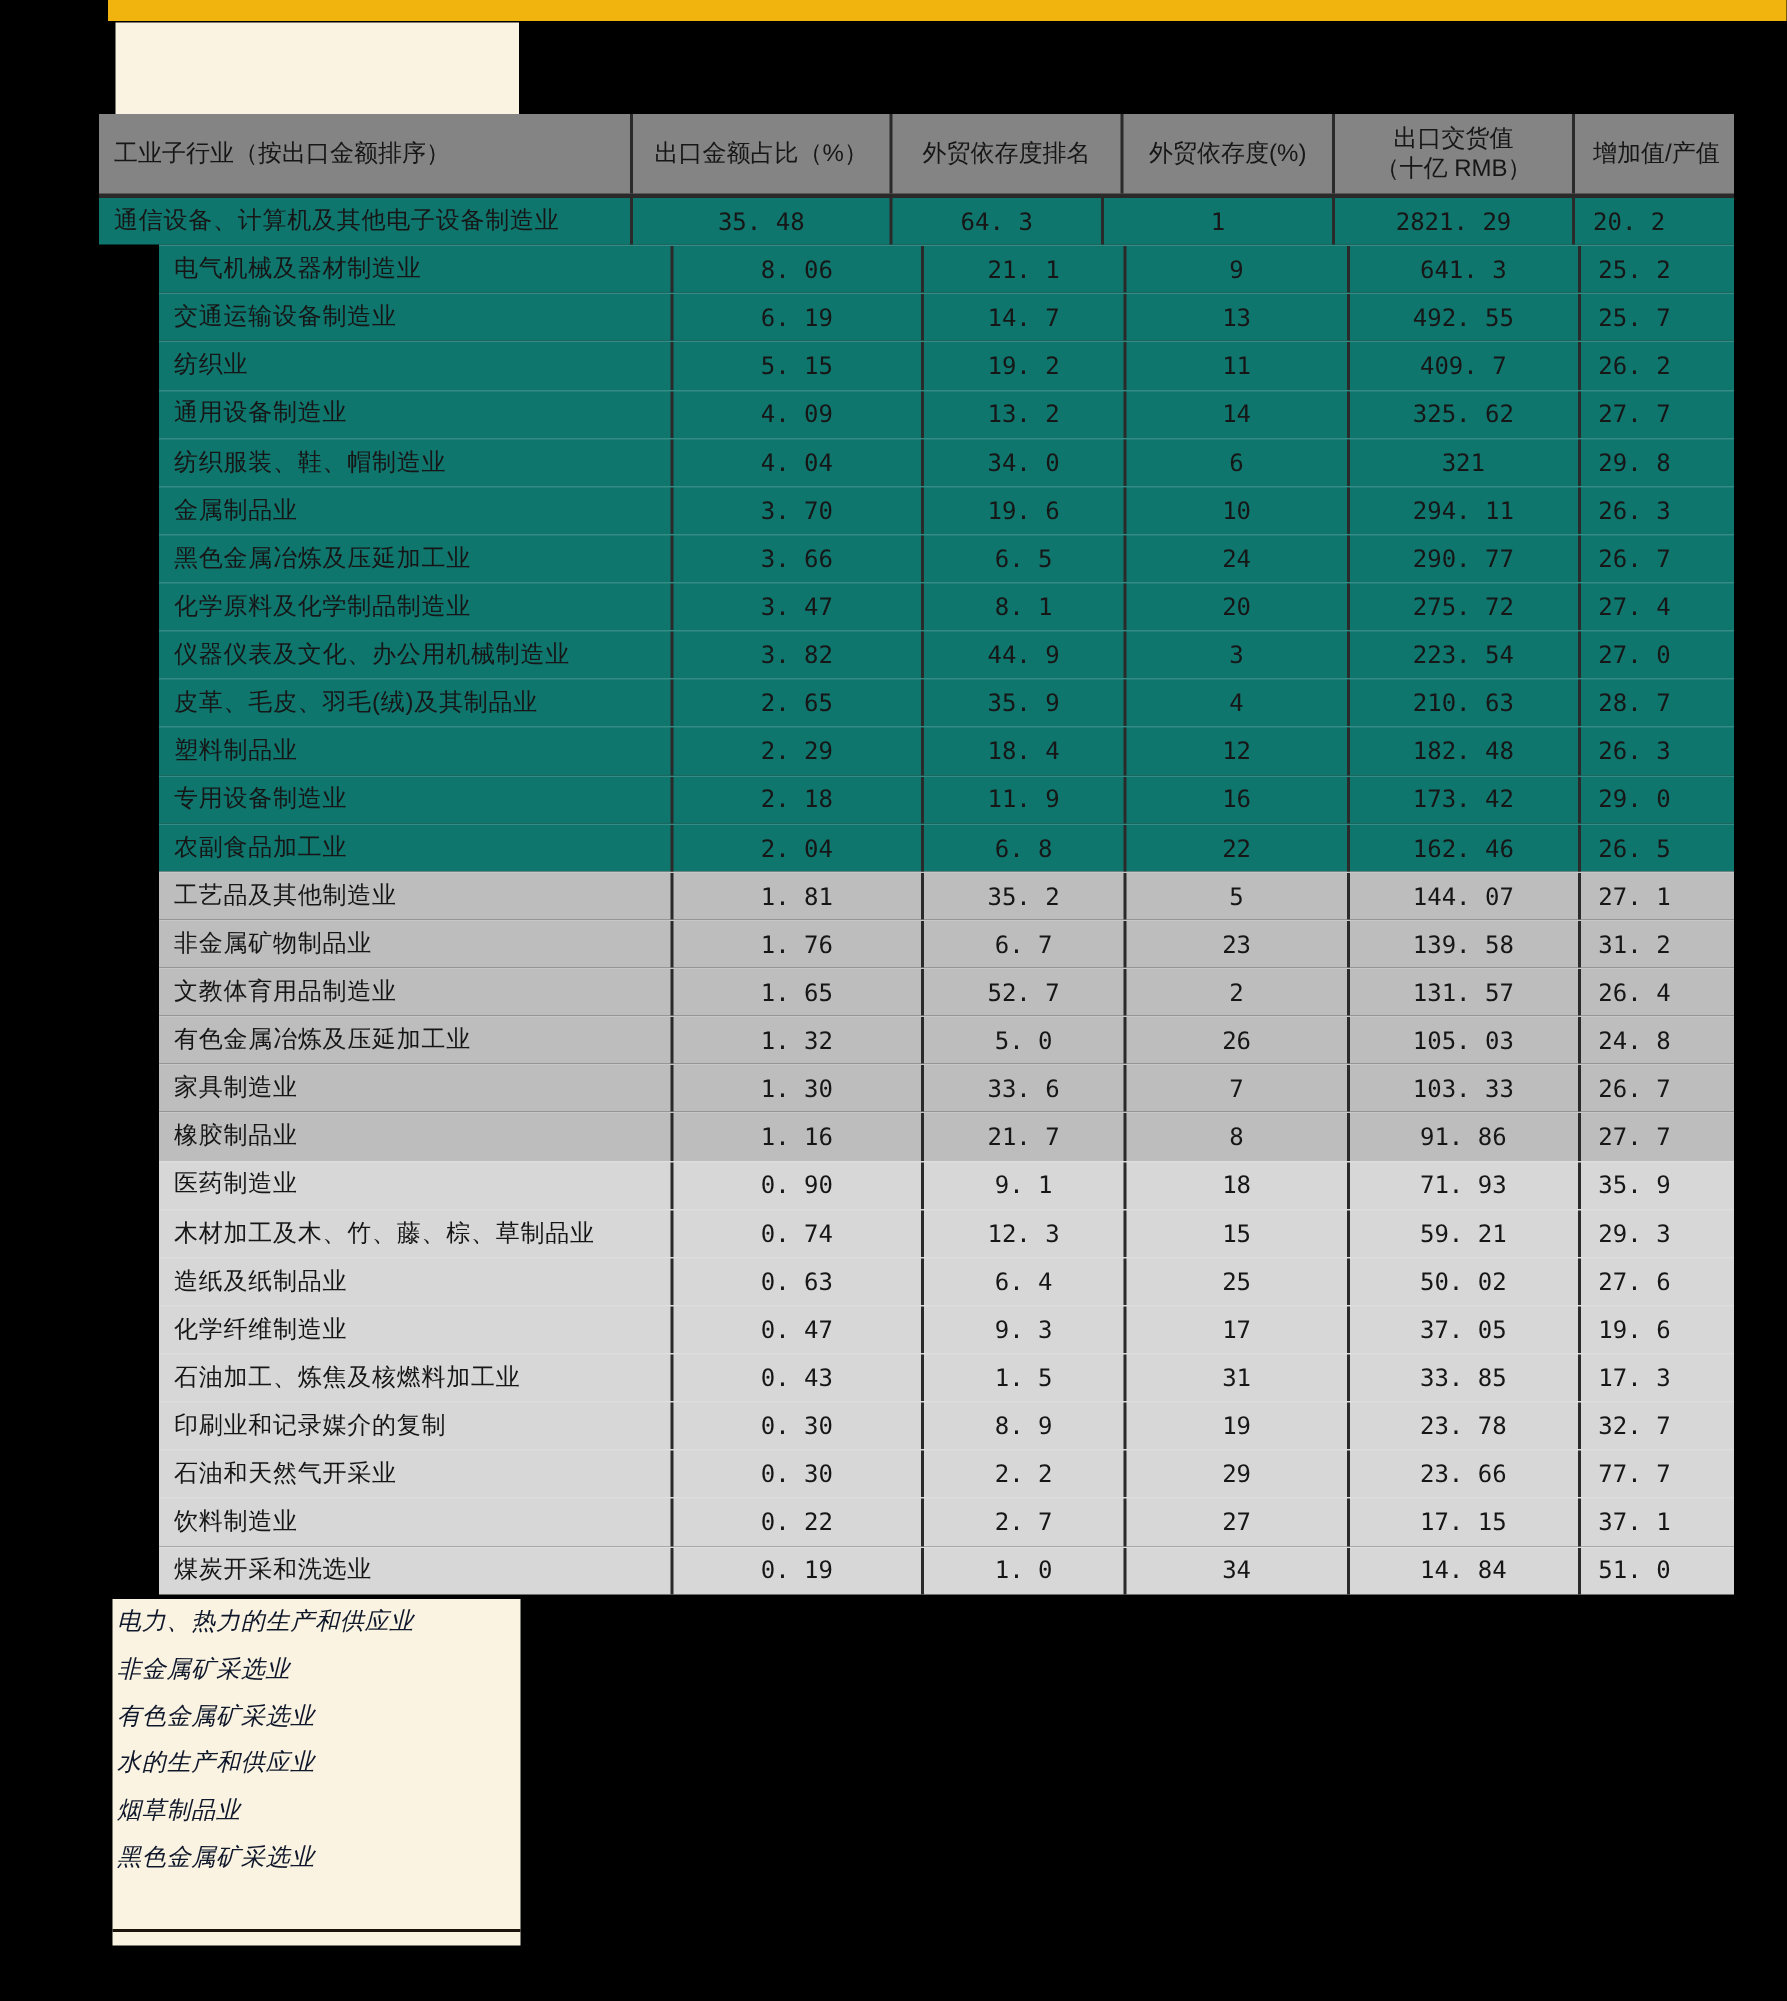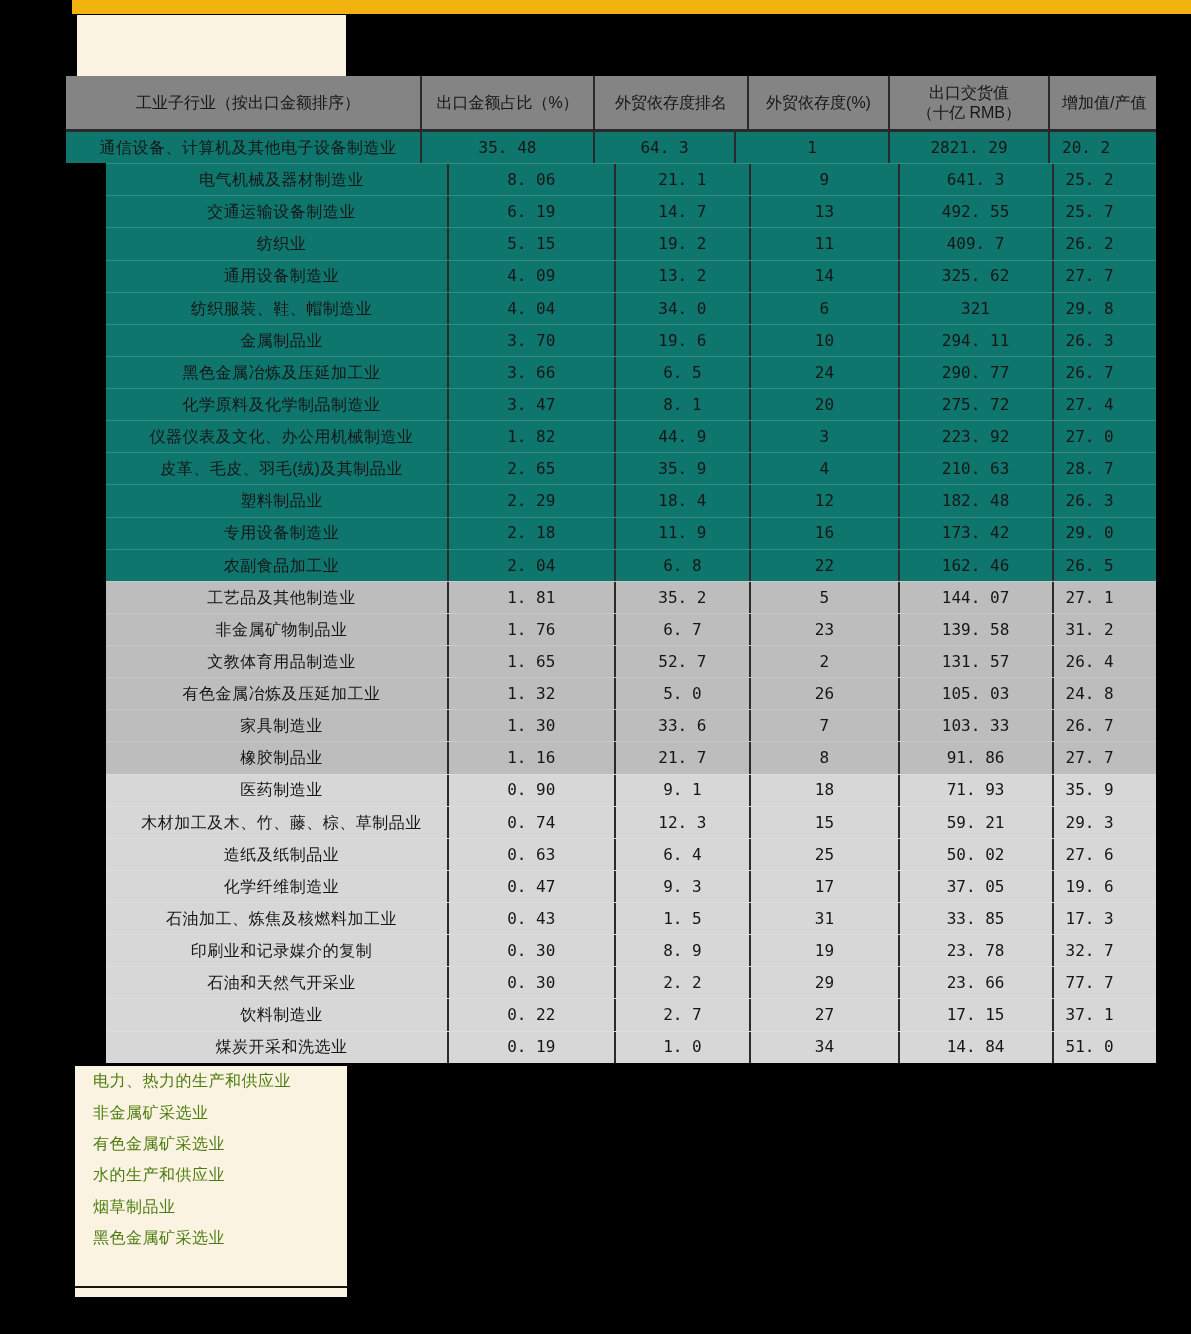--- a/index.html
+++ b/index.html
@@ -7,42 +7,42 @@
        font-family:"Liberation Sans","DejaVu Sans",sans-serif;color:#161616;}
   .stage{position:absolute;inset:0;}
 
   .gold-bar{position:absolute;left:72px;top:0;width:1119px;height:14px;background:#F1B30E;}
   .note-box{position:absolute;left:77px;top:15px;width:269px;height:61px;background:#FAF3E2;}
 
   .table{position:absolute;left:66px;top:76px;width:1090px;background:transparent;}
   .thead{display:flex;height:56px;background:#848484;border-bottom:3px solid #2A2A2A;box-sizing:border-box;}
   .th,.td{box-sizing:border-box;display:flex;align-items:center;justify-content:center;
           font-size:16px;line-height:1.2;overflow:hidden;}
-  .c1{width:354px;justify-content:center;padding-left:10px;}
+  .c1{width:354px;justify-content:flex-start;padding-left:10px;}
   .c2{width:173px;}
   .c3{width:141px;}
   .c4{width:154px;}
   .c5{width:160px;}
   .c6{width:108px;justify-content:flex-start;padding-left:12px;}
   .c2,.c3,.c4,.c5,.c6{border-left:2px solid #2A2A2A;}
   .th.c5{flex-direction:column;justify-content:center;align-items:center;}
   .th.c5 span{display:block;}
 
   .tr{display:flex;height:31.13px;}
   .tr + .tr{border-top:1px solid rgba(255,255,255,0.16);margin-left:40px;}
   .band-1{background:#0f766e;}
   .band-2{background:#BDBDBD;}
   .band-3{background:#D7D7D7;}
   .td.num{font-family:"DejaVu Sans Mono","Liberation Mono",monospace;font-size:16px;}
   .td.c1{font-size:16px;letter-spacing:0.5px;}
 
   .footer-box{position:absolute;left:75px;top:1066px;width:272px;height:231px;background:#FAF3E2;}
   .footer-list{height:220px;display:flex;flex-direction:column;}
-  .footer-item{height:31.43px;display:flex;align-items:center;padding-left:18px;
-               font-size:16px;letter-spacing:0.5px;color:#4d7c0f;}
+  .footer-item{height:31.43px;display:flex;align-items:center;padding-left:3px;
+               font-size:16px;letter-spacing:0.5px;color:#0f172a;font-style:italic;}
   .footer-line{height:2px;background:#1c140a;margin:0;}
 </style>
 </head>
 <body>
 
 <div class="stage">
 
   <div class="gold-bar"></div>
   <div class="note-box"></div>
 
@@ -136,24 +136,24 @@
         <div class="tr band-1">
     <div class="td c1">化学原料及化学制品制造业</div>
     <div class="td c2 num">3. 47</div>
     <div class="td c3 num">8. 1</div>
     <div class="td c4 num">20</div>
     <div class="td c5 num">275. 72</div>
     <div class="td c6 num">27. 4</div>
   </div>
         <div class="tr band-1">
     <div class="td c1">仪器仪表及文化、办公用机械制造业</div>
-    <div class="td c2 num">1. 82</div>
+    <div class="td c2 num">3. 82</div>
     <div class="td c3 num">44. 9</div>
     <div class="td c4 num">3</div>
-    <div class="td c5 num">223. 92</div>
+    <div class="td c5 num">223. 54</div>
     <div class="td c6 num">27. 0</div>
   </div>
         <div class="tr band-1">
     <div class="td c1">皮革、毛皮、羽毛(绒)及其制品业</div>
     <div class="td c2 num">2. 65</div>
     <div class="td c3 num">35. 9</div>
     <div class="td c4 num">4</div>
     <div class="td c5 num">210. 63</div>
     <div class="td c6 num">28. 7</div>
   </div>

